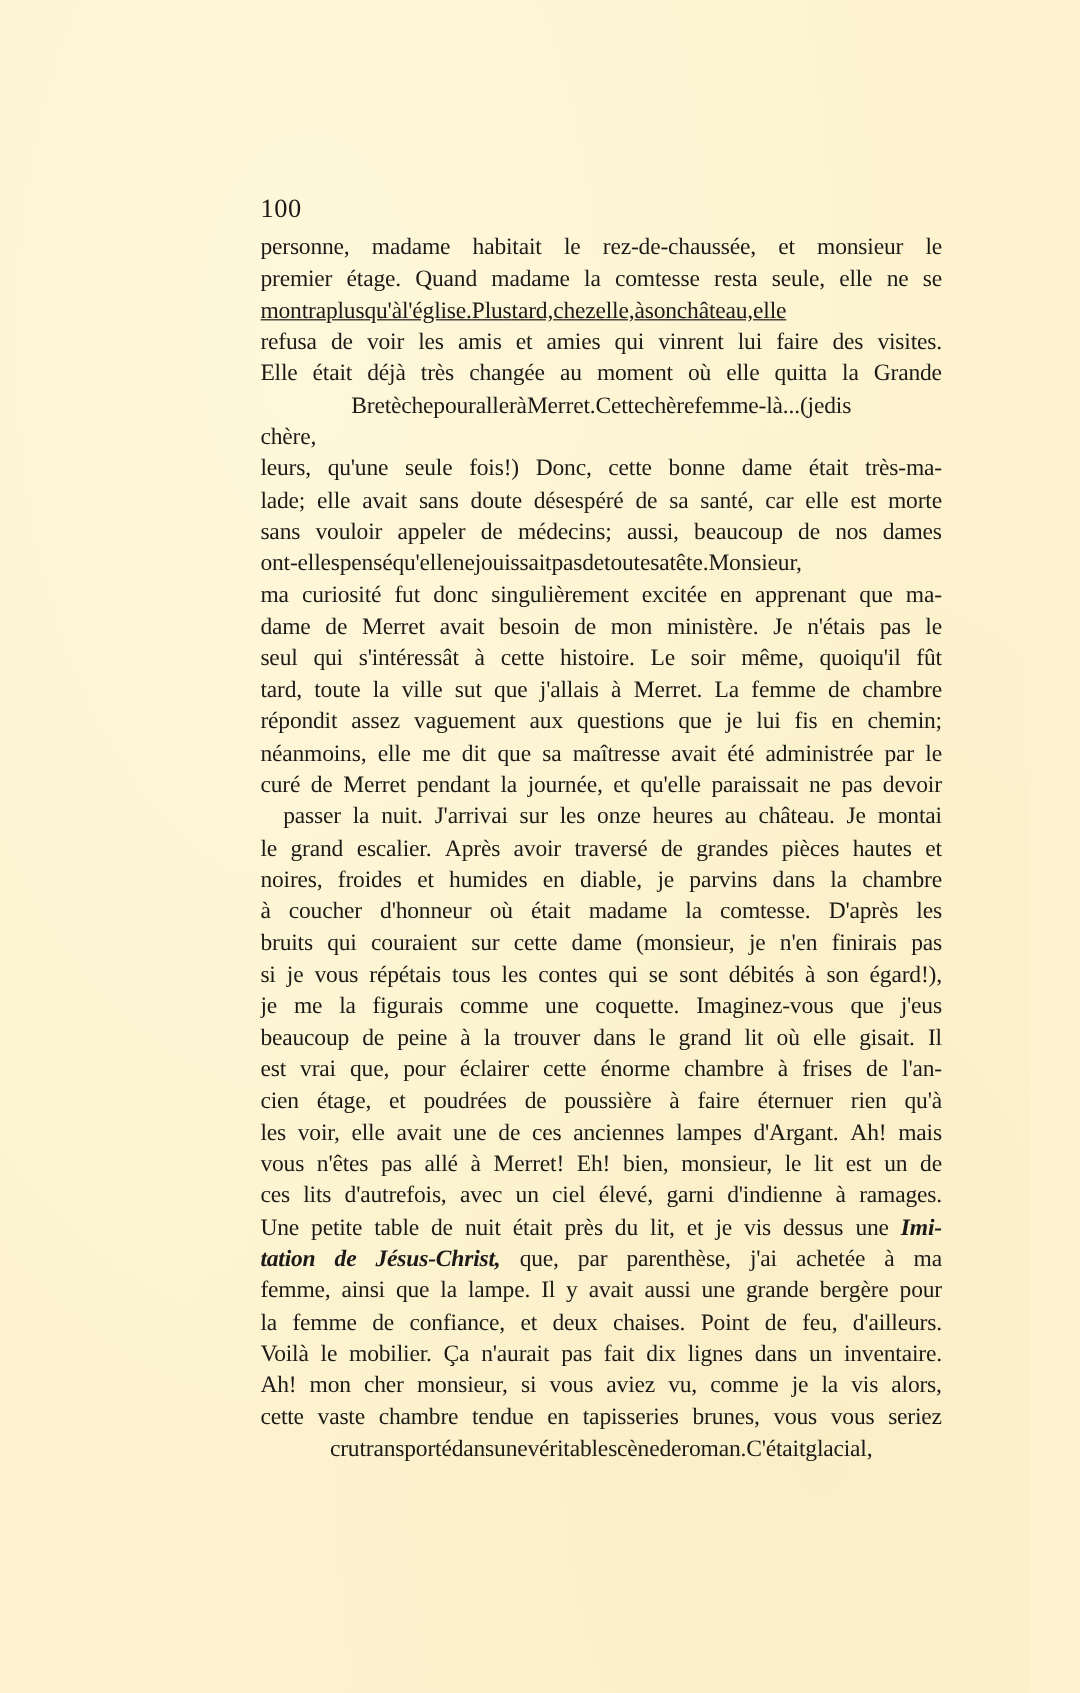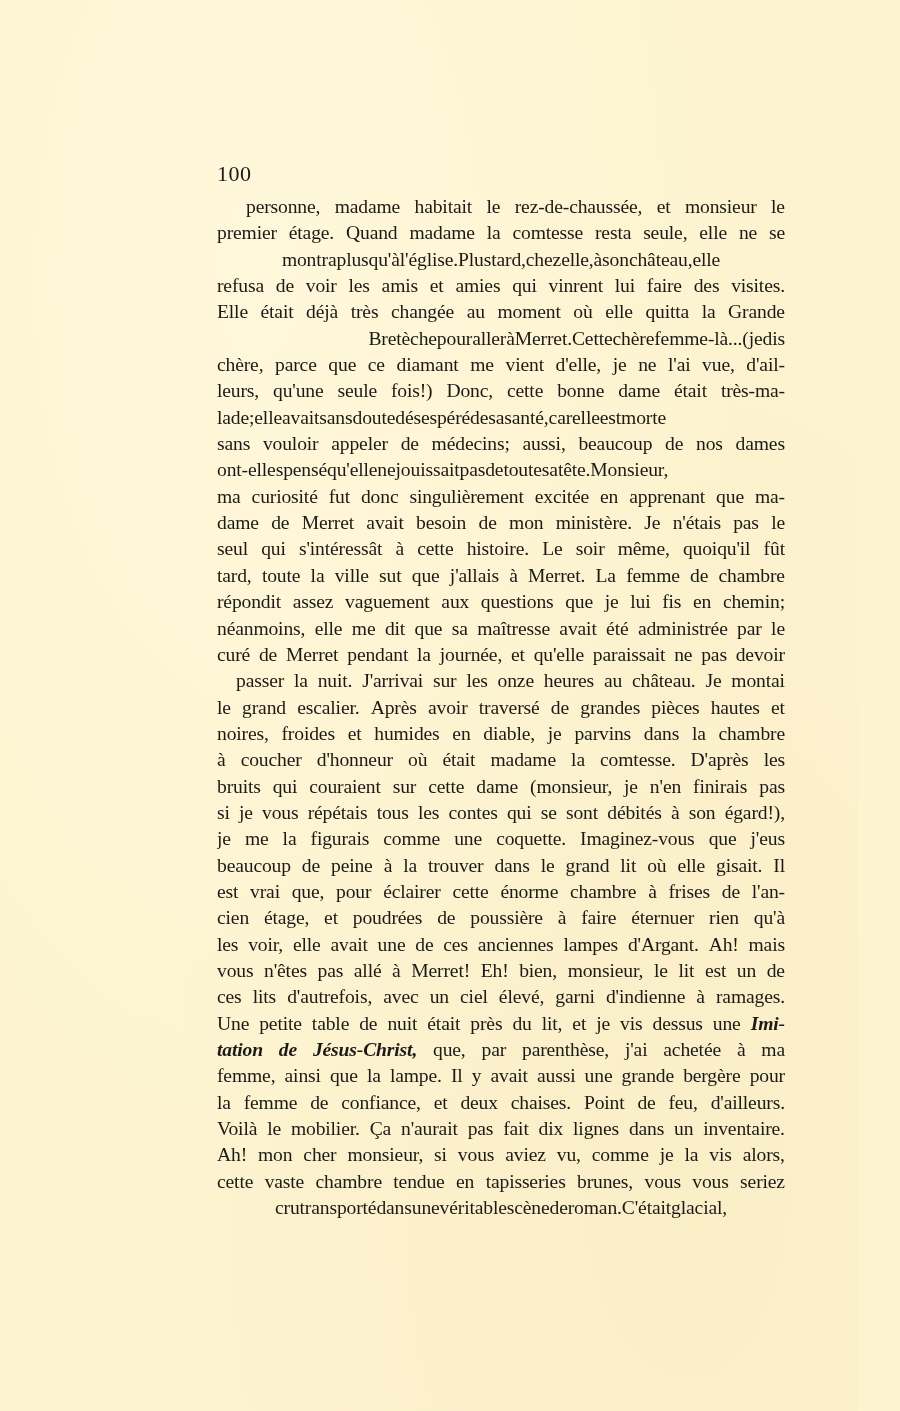--- a/index.html
+++ b/index.html
@@ -76,21 +76,21 @@
   </style>
 </head>
 <body>
 
 <div class="page">
   <div class="running-head">
     <span class="page-number">100</span>
   </div>
 
   <div class="body-text">
-    <div class="line" style="display: flex; justify-content: space-between; margin-left: 29px;">
+    <div class="line" style="display: flex; justify-content: space-between;">
         <span>personne,</span>
         <span>madame</span>
         <span>habitait</span>
         <span>le</span>
         <span>rez-de-chaussée,</span>
         <span>et</span>
         <span>monsieur</span>
         <span>le</span>
       </div>
     <div class="line" style="display: flex; justify-content: space-between;">
@@ -99,21 +99,21 @@
         <span>Quand</span>
         <span>madame</span>
         <span>la</span>
         <span>comtesse</span>
         <span>resta</span>
         <span>seule,</span>
         <span>elle</span>
         <span>ne</span>
         <span>se</span>
       </div>
-    <div class="line" style="display: flex; justify-content: center;">
+    <div class="line" style="display: flex; justify-content: flex-start; text-decoration: underline;">
         <span>montra</span>
         <span>plus</span>
         <span>qu'à</span>
         <span>l'église.</span>
         <span>Plus</span>
         <span>tard,</span>
         <span>chez</span>
         <span>elle,</span>
         <span>à</span>
         <span>son</span>
@@ -142,33 +142,33 @@
         <span>très</span>
         <span>changée</span>
         <span>au</span>
         <span>moment</span>
         <span>où</span>
         <span>elle</span>
         <span>quitta</span>
         <span>la</span>
         <span>Grande</span>
       </div>
-    <div class="line" style="display: flex; justify-content: flex-end;">
+    <div class="line" style="display: flex; justify-content: center;">
         <span>Bretèche</span>
         <span>pour</span>
         <span>aller</span>
         <span>à</span>
         <span>Merret.</span>
         <span>Cette</span>
         <span>chère</span>
         <span>femme-là...</span>
         <span>(je</span>
         <span>dis</span>
       </div>
-    <div class="line" style="display: flex; justify-content: space-between;">
+    <div class="line" style="display: flex; justify-content: space-between; flex-direction: column;">
         <span>chère,</span>
         <span>parce</span>
         <span>que</span>
         <span>ce</span>
         <span>diamant</span>
         <span>me</span>
         <span>vient</span>
         <span>d'elle,</span>
         <span>je</span>
         <span>ne</span>
@@ -181,21 +181,21 @@
         <span>qu'une</span>
         <span>seule</span>
         <span>fois!)</span>
         <span>Donc,</span>
         <span>cette</span>
         <span>bonne</span>
         <span>dame</span>
         <span>était</span>
         <span>très-ma-</span>
       </div>
-    <div class="line" style="display: flex; justify-content: flex-start; font-family: Liberation Serif, serif;">
+    <div class="line" style="display: flex; justify-content: space-between; font-family: Liberation Serif, serif;">
         <span>lade;</span>
         <span>elle</span>
         <span>avait</span>
         <span>sans</span>
         <span>doute</span>
         <span>désespéré</span>
         <span>de</span>
         <span>sa</span>
         <span>santé,</span>
         <span>car</span>

